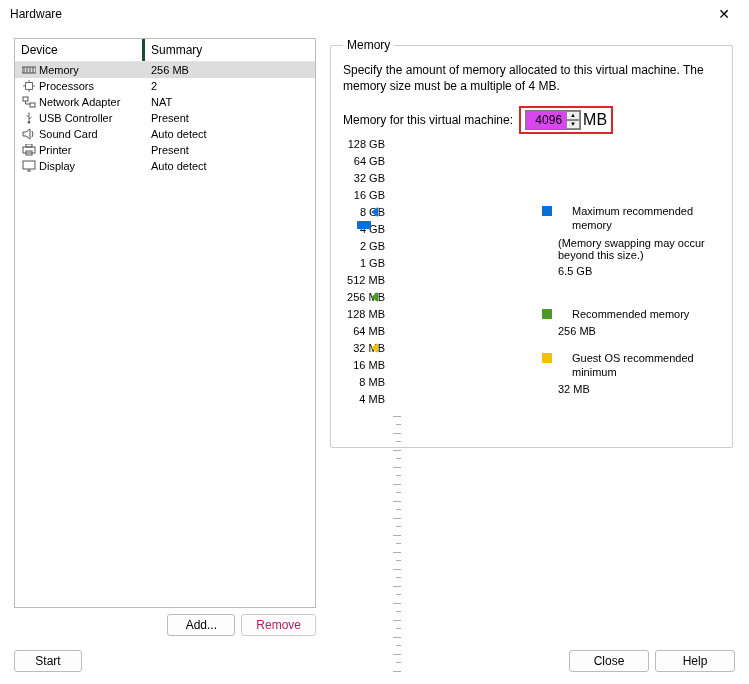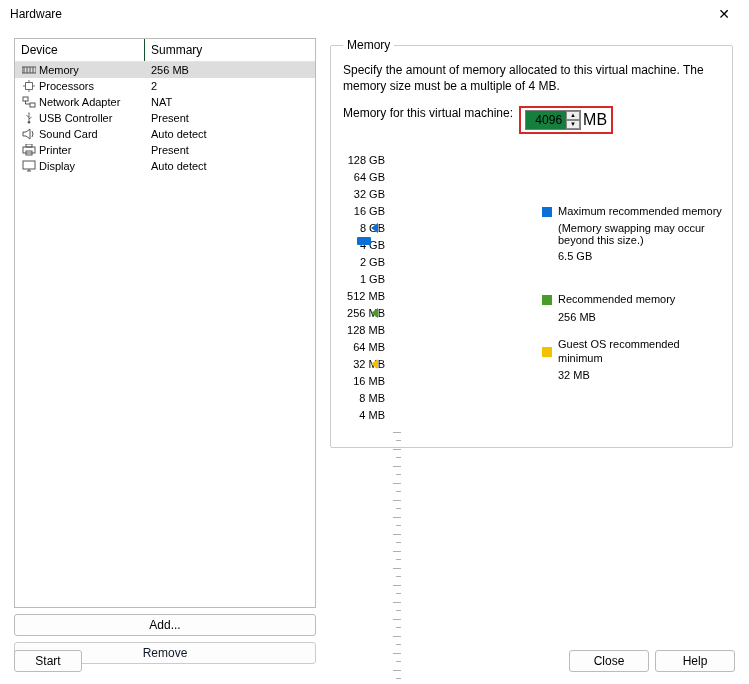--- a/index.html
+++ b/index.html
@@ -7,52 +7,52 @@
   body { width:749px; height:684px; background:#fff; color:#000; font-size:12px; overflow:hidden; position:relative;}
   .titlebar { display:flex; align-items:center; justify-content:space-between; padding:4px 8px 4px 10px; height:28px; }
   .titlebar span { font-size:12px; }
   .close-x { width:34px; height:24px; display:flex; align-items:center; justify-content:center; font-size:14px; cursor:default;}
   .main { position:absolute; top:28px; left:0; right:0; padding:10px 14px 0 14px; }
   .columns { display:flex; gap:12px; }
   .left-panel { width:302px; }
   .table-border { border:1px solid #bbb; height:570px; background:#fff; }
   .tbl-header { display:flex; border-bottom:1px solid #e5e5e5; }
   .tbl-header .col { padding:4px 6px; font-size:12px; }
-  .tbl-header .col:first-child { width:130px; border-right:1px solid #14532d; }
+  .tbl-header .col:first-child { width:130px; border-right:3px solid #14532d; }
   .rows .row { display:flex; padding:1px 6px; align-items:center; height:16px;}
   .rows .row.selected { background:#ddd;}
   .rows .row .ico { width:16px; height:14px; display:flex; align-items:center; justify-content:center; margin-right:2px; flex-shrink:0;}
   .rows .row .name { width:112px; font-size:11px; white-space:nowrap; overflow:hidden;}
   .rows .row .summ { font-size:11px; white-space:nowrap; overflow:hidden;}
-  .left-buttons { display:flex; gap:6px; justify-content:flex-end; margin-top:6px;flex-direction:column; }
+  .left-buttons { display:flex; gap:6px; justify-content:flex-end; margin-top:6px; }
   .btn { border:1px solid #bbb; background:#fdfdfd; border-radius:3px; padding:3px 14px; font-size:12px; cursor:default; min-width:68px; text-align:center;}
-  .btn.disabled { color:#0f172a; border-color:#ccc;}
+  .btn.disabled { color:#be185d; border-color:#ccc;}
   .right-panel { flex:1; }
   fieldset.memgrp { border:1px solid #ccc; border-radius:2px; padding:10px 12px 12px 12px; height:410px; position:relative;}
   fieldset.memgrp legend { font-size:12px; padding:0 4px;}
   .desc { font-size:12px; line-height:1.35; margin-bottom:12px;}
-  .mem-input-row { display:flex; align-items:flex-start; gap:6px; font-size:12px; margin-bottom:18px;}
+  .mem-input-row { display:flex; align-items:center; gap:6px; font-size:12px; margin-bottom:2px;}
   .mem-input-wrap { display:flex; align-items:center; border:2px solid #d62828; padding:2px 4px; }
-  .mem-input { width:56px; height:20px; border:1px solid #7a7a7a; font-size:12px; text-align:right; padding-right:18px; position:relative; background:#15803d;}
+  .mem-input { width:56px; height:20px; border:1px solid #7a7a7a; font-size:12px; text-align:right; padding-right:18px; position:relative; background:#d946ef;}
   .spin { position:absolute; right:1px; top:1px; width:14px; height:18px; display:flex; flex-direction:column;}
   .spin div { flex:1; border:1px solid #888; background:#eee; font-size:6px; line-height:7px; text-align:center;}
   .mem-input-holder { position:relative; width:56px; }
   .unit { font-size:16px; margin-left:2px;}
   .scale-area { display:flex; gap:0; position:relative;align-items:flex-end; }
   .scale-left { width:48px; text-align:right; font-size:11px;}
   .scale-left div { height:17px; line-height:17px; padding-right:6px;}
   .scale-ticks { width:16px; position:relative;}
   .tick-line { position:absolute; left:6px; top:4px; bottom:8px; width:1px; background:#b0b0b0;}
   .tick { position:absolute; left:2px; width:8px; height:1px; background:#b0b0b0;}
   .tick.fine { left:5px; width:5px; }
   .marker { position:absolute; width:0; height:0; border-top:5px solid transparent; border-bottom:5px solid transparent; }
   .marker.left-of-scale { border-right-color:currentColor; border-right-style:solid; border-right-width:7px; left:28px;}
   .blue-slider { position:absolute; width:14px; height:8px; background:#0a6fd6; left:14px; border-radius:1px;}
   .legend { position:absolute; right:10px; top:152px; width:180px; font-size:11px;}
-  .legend .item { display:flex; gap:6px; margin-bottom:4px;align-items:center;}
+  .legend .item { display:flex; gap:20px; margin-bottom:4px;}
   .legend .sq { width:10px; height:10px; margin-top:2px; flex-shrink:0;}
   .legend .txt { flex:1; line-height:1.3;}
   .legend .sub { margin-left:16px; margin-bottom:14px;}
   .bottom-bar { position:absolute; left:0; right:0; bottom:8px; height:30px; display:flex; align-items:center; justify-content:space-between; padding:0 14px;}
   .bottom-bar .right { display:flex; gap:6px;}
   svg.device-ico { width:14px; height:12px; }
 </style>
 </head>
 <body>
 

